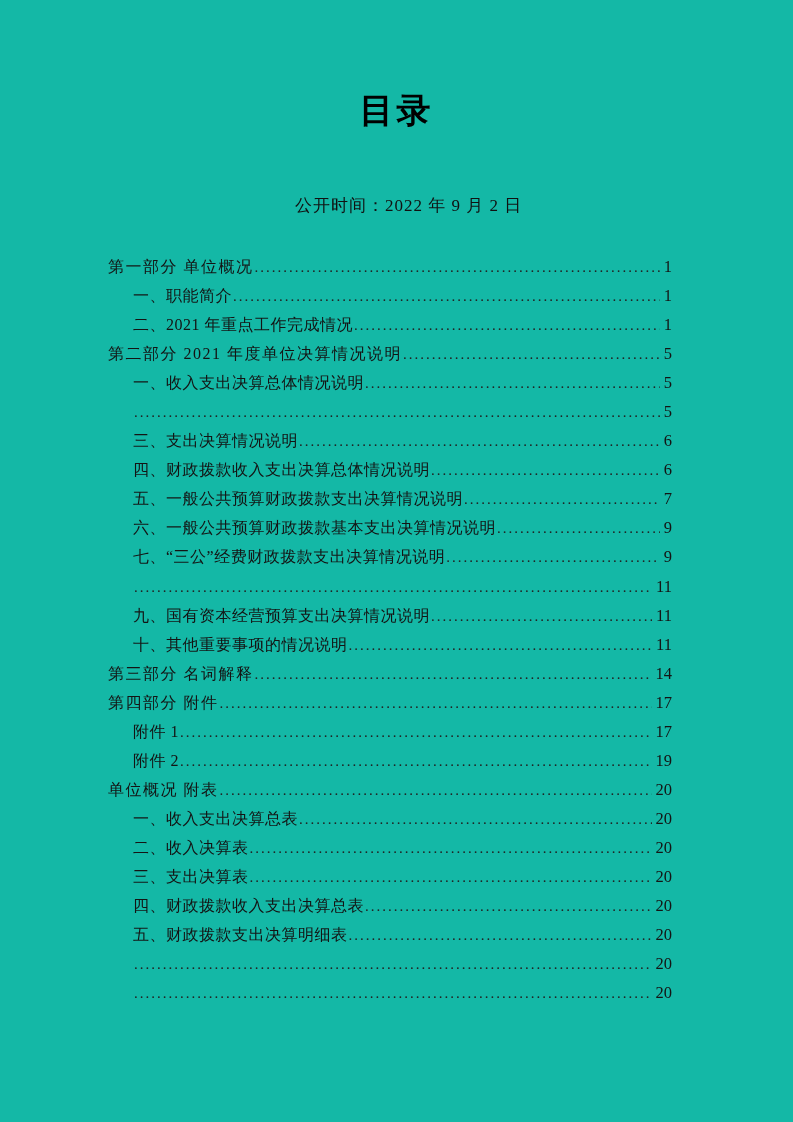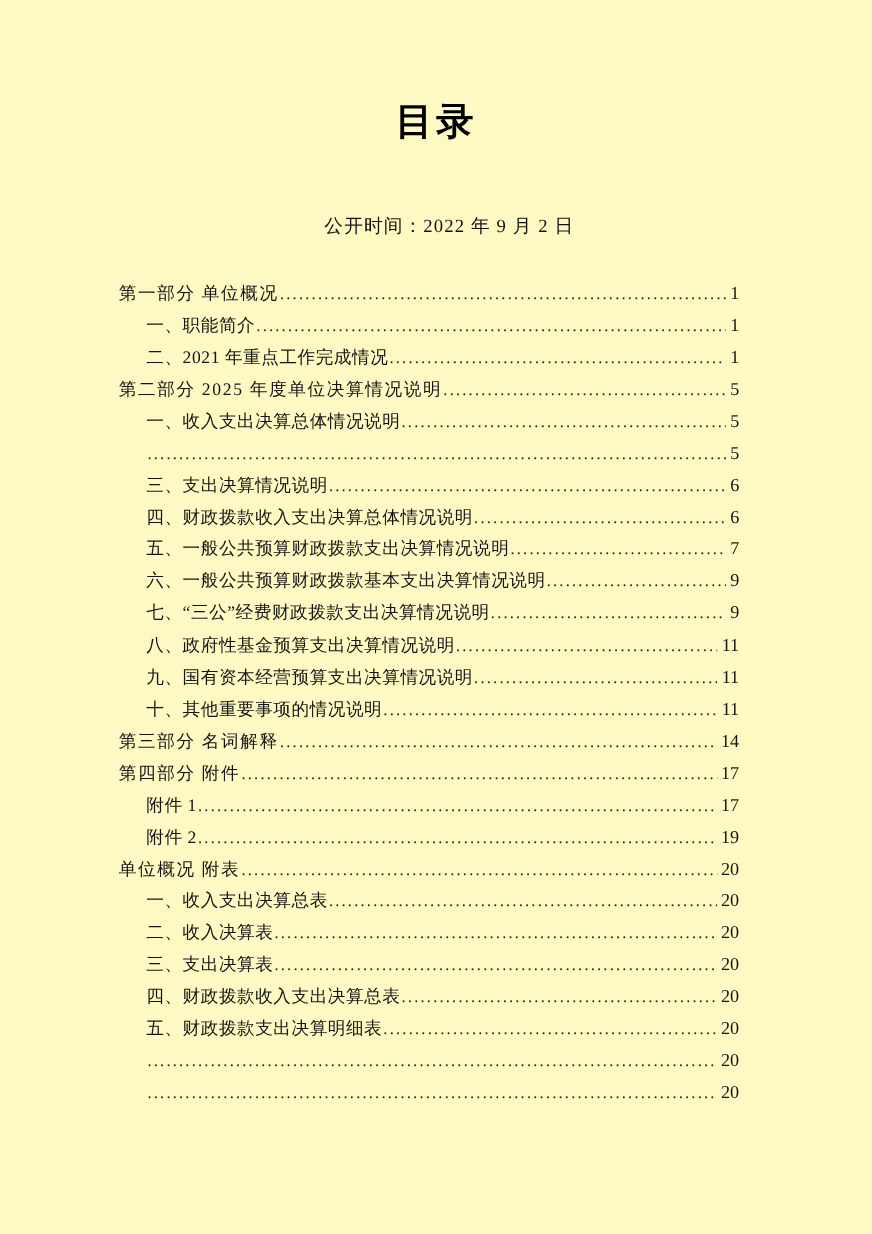--- a/index.html
+++ b/index.html
@@ -4,21 +4,21 @@
 <style>
   html, body {
     margin: 0;
     padding: 0;
     background: #ffffff;
   }
   .page {
     position: relative;
     width: 793px;
     height: 1122px;
-    background: #fef9c3;
+    background: #14b8a6;
     overflow: hidden;
     font-family: "Liberation Serif", "DejaVu Serif", serif;
     color: #111111;
   }
   .doc-title {
     position: absolute;
     top: 88px;
     left: 0;
     width: 100%;
     text-align: center;
@@ -105,21 +105,21 @@
     <span class="toc-page">1</span>
   </div>
 
   <div class="toc-row level-1">
     <span class="toc-label">二、2021 年重点工作完成情况</span>
     <span class="toc-dots"></span>
     <span class="toc-page">1</span>
   </div>
 
   <div class="toc-row level-0">
-    <span class="toc-label">第二部分 2025 年度单位决算情况说明</span>
+    <span class="toc-label">第二部分 2021 年度单位决算情况说明</span>
     <span class="toc-dots"></span>
     <span class="toc-page">5</span>
   </div>
 
   <div class="toc-row level-1">
     <span class="toc-label">一、收入支出决算总体情况说明</span>
     <span class="toc-dots"></span>
     <span class="toc-page">5</span>
   </div>
 
@@ -152,21 +152,20 @@
     <span class="toc-page">9</span>
   </div>
 
   <div class="toc-row level-1">
     <span class="toc-label">七、“三公”经费财政拨款支出决算情况说明</span>
     <span class="toc-dots"></span>
     <span class="toc-page">9</span>
   </div>
 
   <div class="toc-row level-1">
-    <span class="toc-label">八、政府性基金预算支出决算情况说明</span>
     <span class="toc-dots"></span>
     <span class="toc-page">11</span>
   </div>
 
   <div class="toc-row level-1">
     <span class="toc-label">九、国有资本经营预算支出决算情况说明</span>
     <span class="toc-dots"></span>
     <span class="toc-page">11</span>
   </div>
 

